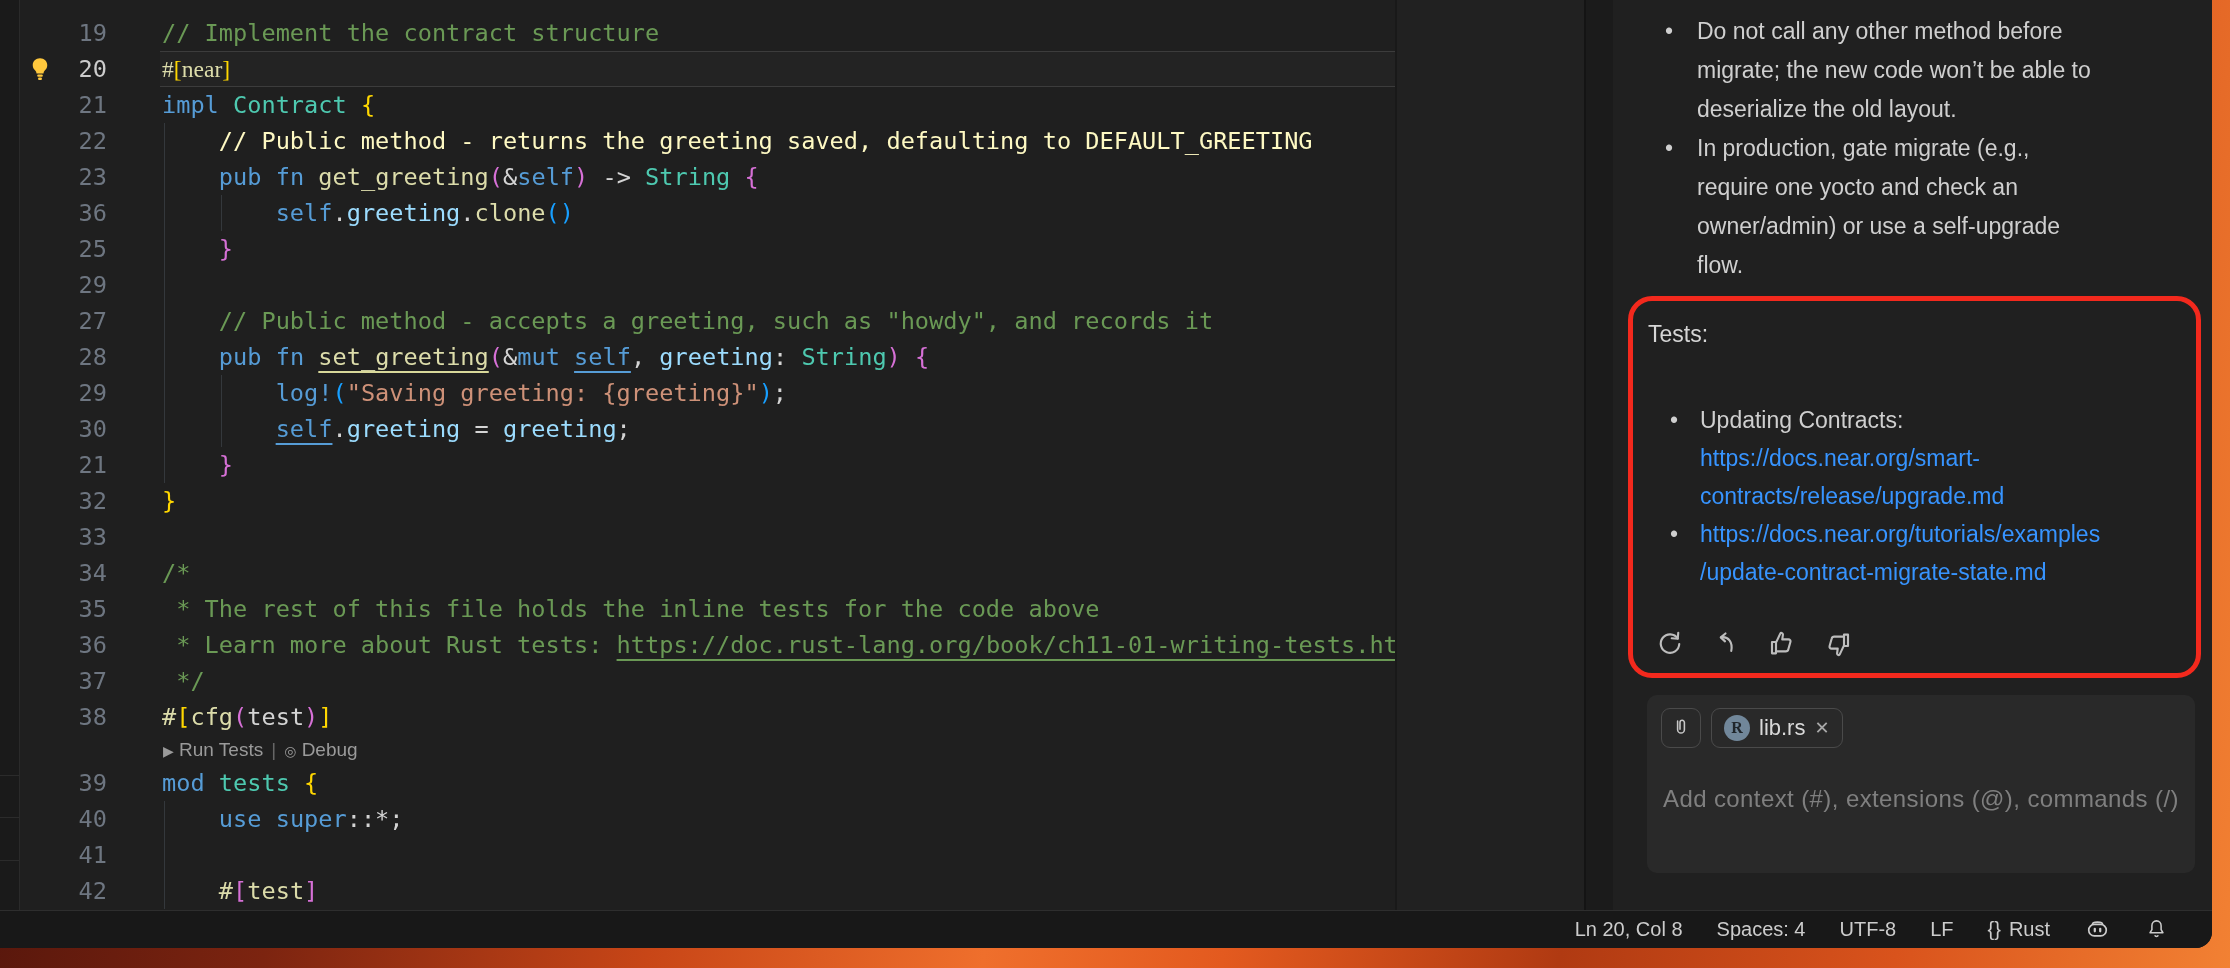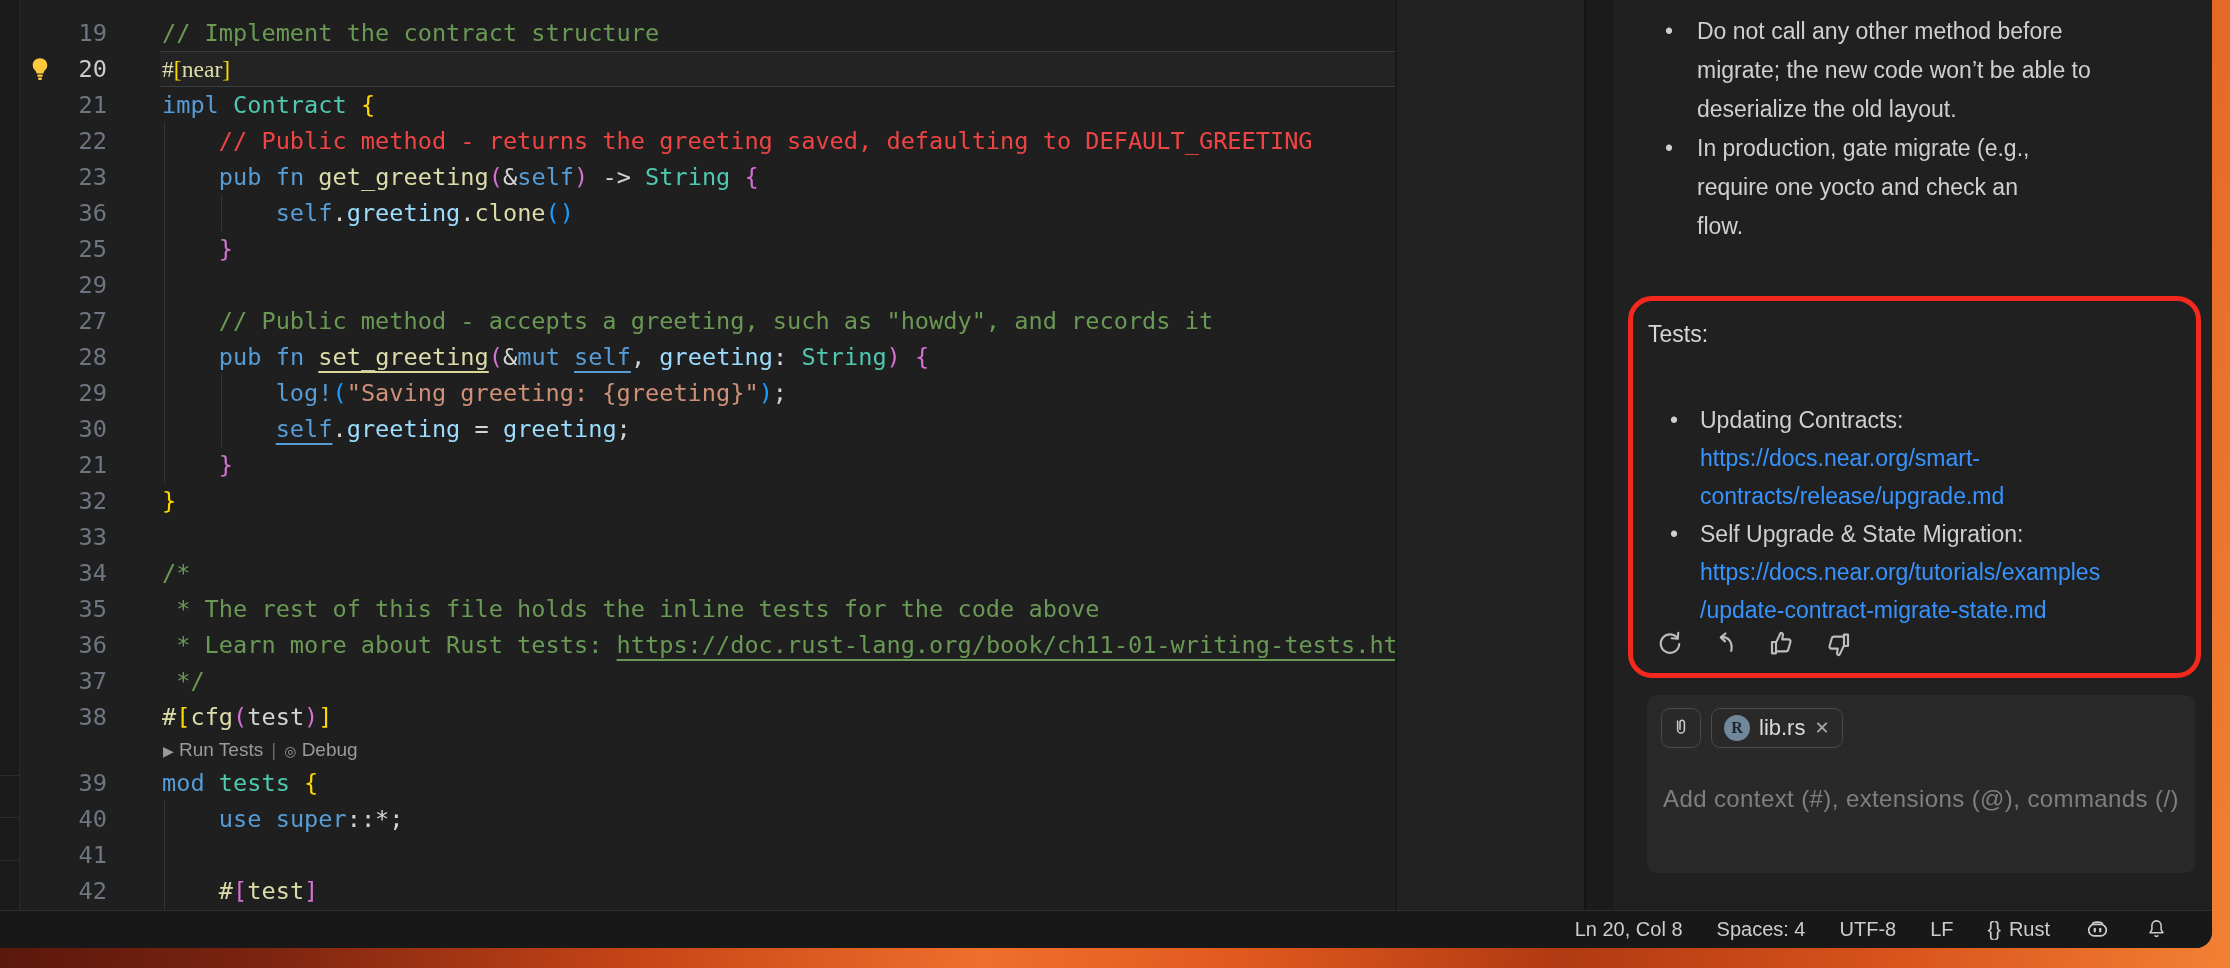--- a/index.html
+++ b/index.html
@@ -114,21 +114,21 @@
           <div class="gut-num" style="top: 765px;">39</div>
           <div class="gut-num" style="top: 801px;">40</div>
           <div class="gut-num" style="top: 837px;">41</div>
           <div class="gut-num" style="top: 873px;">42</div>
         </div>
       <div id="editor-lines">
           <div class="code-line" style="top: 15px;"><span style="color: rgb(106, 153, 85);">// Implement the contract structure</span></div>
           <div class="code-line" style="top: 51px; font-family: Liberation Serif, serif;"><span style="color: rgb(220, 220, 170);">#</span><span style="color: rgb(255, 215, 0);">[</span><span style="color: rgb(220, 220, 170);">near</span><span style="color: rgb(255, 215, 0);">]</span></div>
           <div class="code-line" style="top: 87px;"><span style="color: rgb(86, 156, 214);">impl</span><span style="color: rgb(212, 212, 212);"> </span><span style="color: rgb(78, 201, 176);">Contract</span><span style="color: rgb(212, 212, 212);"> </span><span style="color: rgb(255, 215, 0);">{</span></div>
           <div class="indent-guide" style="left: 164px; top: 123px;"></div>
-          <div class="code-line" style="top: 123px;"><span style="color: #ef4444;">    // Public method - returns the greeting saved, defaulting to DEFAULT_GREETING</span></div>
+          <div class="code-line" style="top: 123px;"><span style="color: #fef9c3;">    // Public method - returns the greeting saved, defaulting to DEFAULT_GREETING</span></div>
           <div class="indent-guide" style="left: 164px; top: 159px;"></div>
           <div class="code-line" style="top: 159px;"><span style="color: rgb(212, 212, 212);">    </span><span style="color: rgb(86, 156, 214);">pub</span><span style="color: rgb(212, 212, 212);"> </span><span style="color: rgb(86, 156, 214);">fn</span><span style="color: rgb(212, 212, 212);"> </span><span style="color: rgb(220, 220, 170);">get_greeting</span><span style="color: rgb(214, 112, 214);">(</span><span style="color: rgb(212, 212, 212);">&amp;</span><span style="color: rgb(86, 156, 214);">self</span><span style="color: rgb(214, 112, 214);">)</span><span style="color: rgb(212, 212, 212);"> -&gt; </span><span style="color: rgb(78, 201, 176);">String</span><span style="color: rgb(212, 212, 212);"> </span><span style="color: rgb(214, 112, 214);">{</span></div>
           <div class="indent-guide" style="left: 164px; top: 195px;"></div>
           <div class="indent-guide" style="left: 220.72px; top: 195px;"></div>
           <div class="code-line" style="top: 195px;"><span style="color: rgb(212, 212, 212);">        </span><span style="color: rgb(86, 156, 214);">self</span><span style="color: rgb(212, 212, 212);">.</span><span style="color: rgb(156, 220, 254);">greeting</span><span style="color: rgb(212, 212, 212);">.</span><span style="color: rgb(220, 220, 170);">clone</span><span style="color: rgb(23, 159, 255);">()</span></div>
           <div class="indent-guide" style="left: 164px; top: 231px;"></div>
           <div class="code-line" style="top: 231px;"><span style="color: rgb(212, 212, 212);">    </span><span style="color: rgb(214, 112, 214);">}</span></div>
           <div class="indent-guide" style="left: 164px; top: 267px;"></div>
           <div class="code-line" style="top: 267px;"></div>
           <div class="indent-guide" style="left: 164px; top: 303px;"></div>
@@ -171,36 +171,36 @@
           <div class="bullet">
             <span class="marker">•</span>
             <div class="bl">Do not call any other method before</div>
             <div class="bl">migrate; the new code won’t be able to</div>
             <div class="bl">deserialize the old layout.</div>
           </div>
           <div class="bullet">
             <span class="marker">•</span>
             <div class="bl">In production, gate migrate (e.g.,</div>
             <div class="bl">require one yocto and check an</div>
+            <div class="bl">owner/admin) or use a self-upgrade</div>
             <div class="bl">flow.</div>
           </div>
         </div>
 
       <div id="docs-box">
         <div id="docs-title">Tests:</div>
         <div id="docs-list">
             <div class="bullet">
               <span class="marker">•</span>
               <div class="bl">Updating Contracts:</div>
               <div class="bl doc-link">https://docs.near.org/smart-</div>
               <div class="bl doc-link">contracts/release/upgrade.md</div>
             </div>
             <div class="bullet">
               <span class="marker">•</span>
-              <div class="bl">Self Upgrade &amp; State Migration:</div>
               <div class="bl doc-link">https://docs.near.org/tutorials/examples</div>
               <div class="bl doc-link">/update-contract-migrate-state.md</div>
             </div>
           </div>
       </div>
 
       <div id="chat-actions">
         <div class="act-btn">
           <svg width="30" height="30" viewBox="0 0 24 24" fill="none" stroke="currentColor" stroke-width="1.7" stroke-linecap="round">
             <path d="M18.2 7.6 A7.4 7.4 0 1 0 19.4 12"></path>

